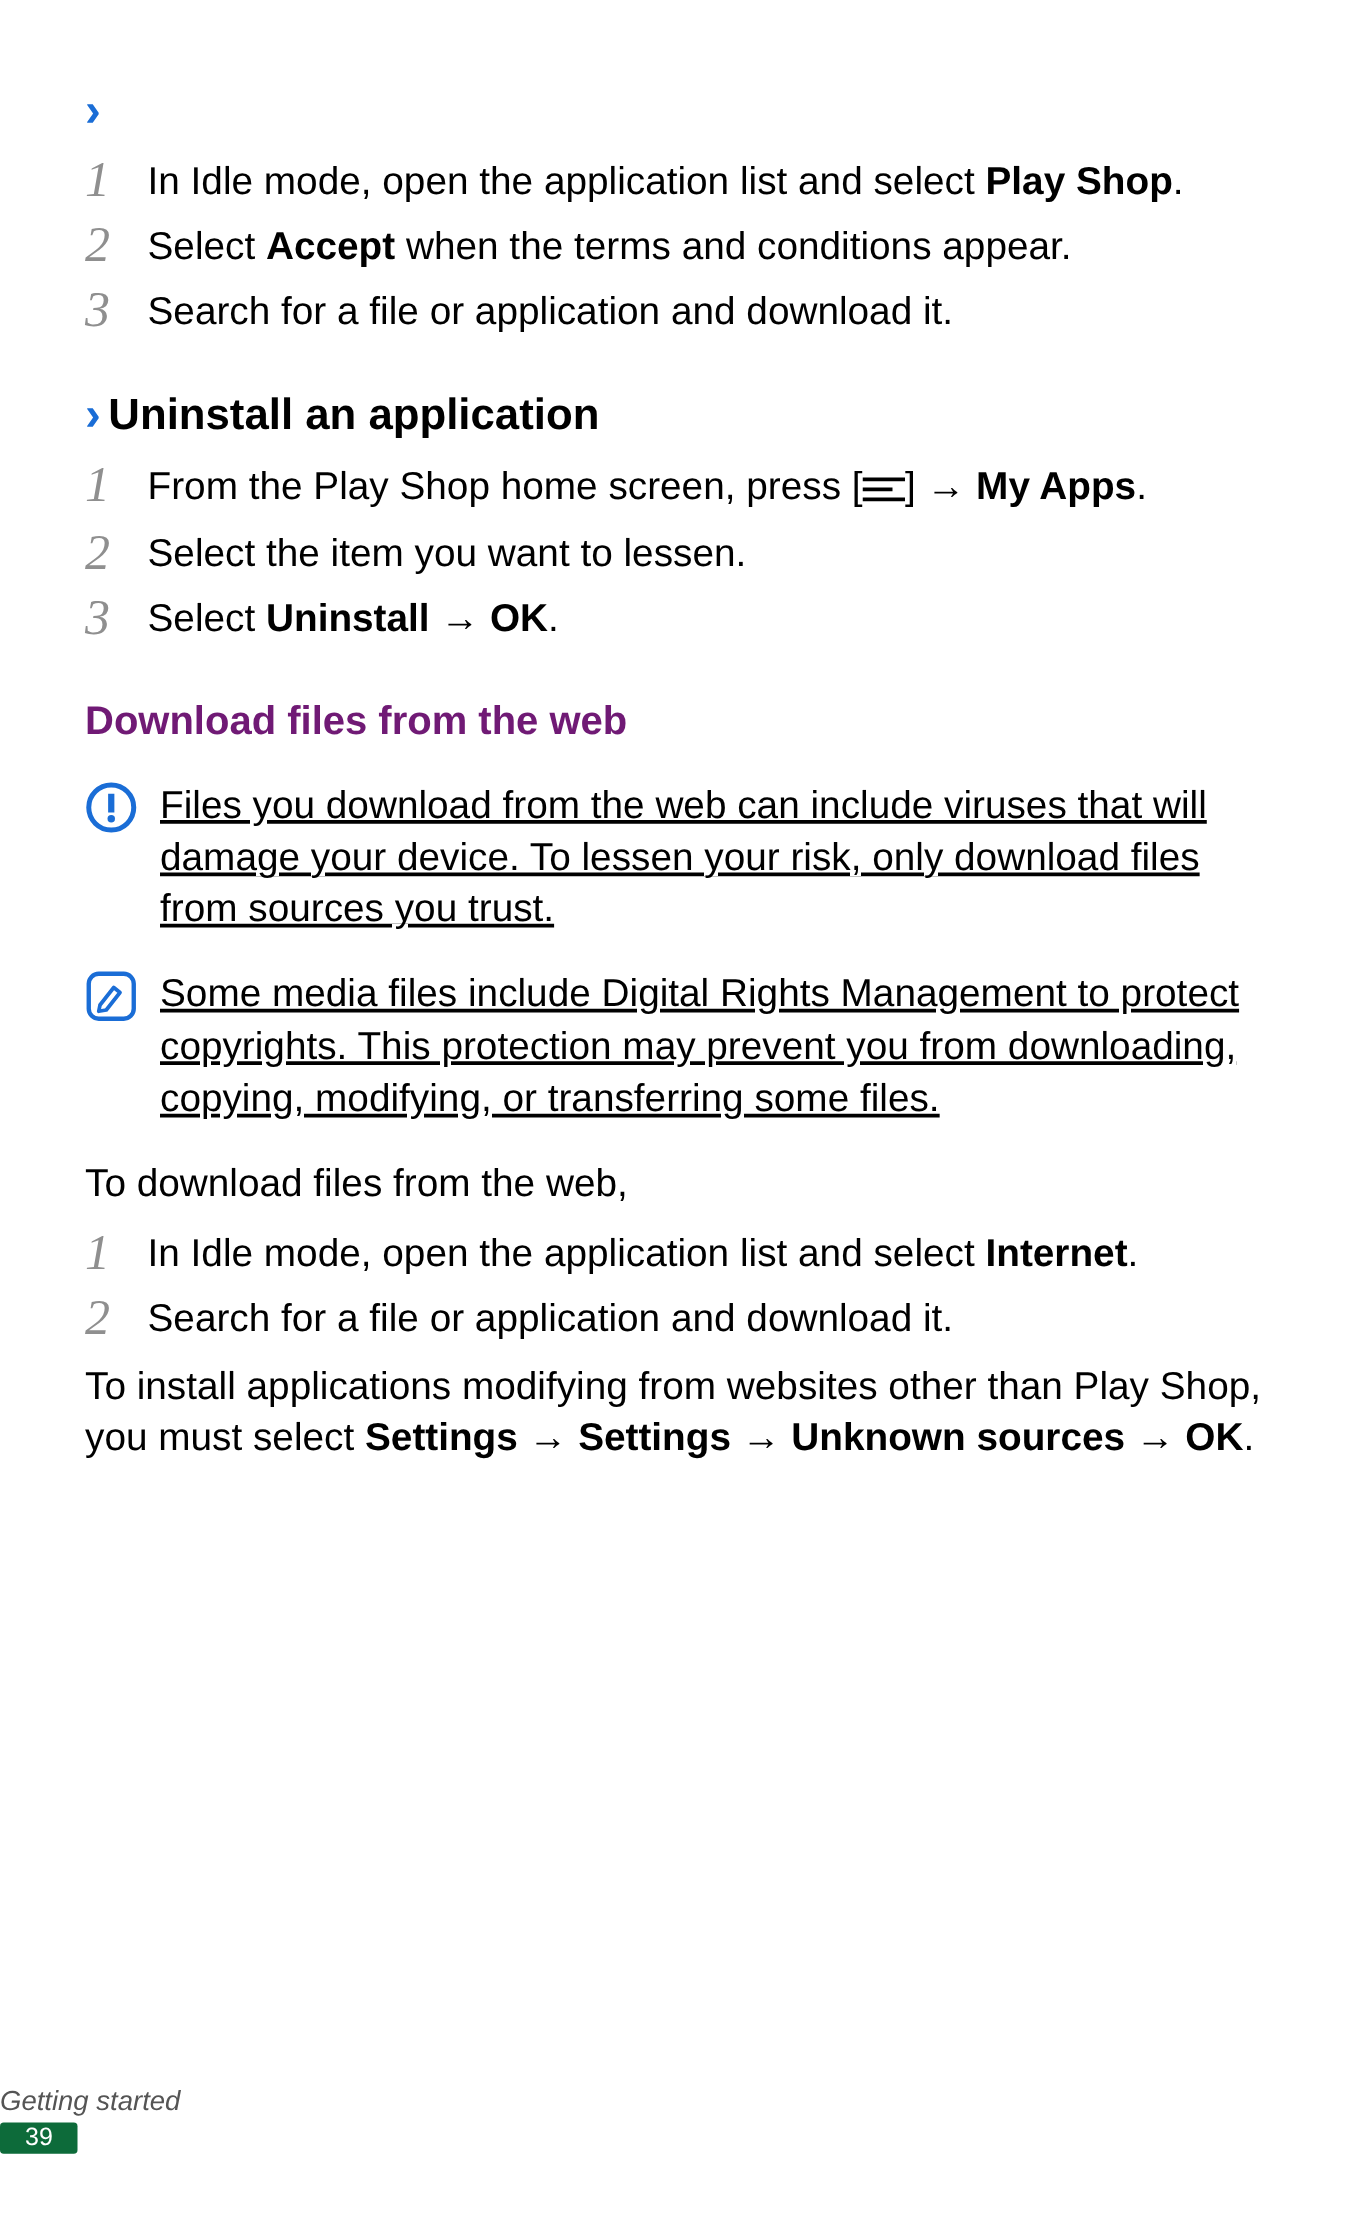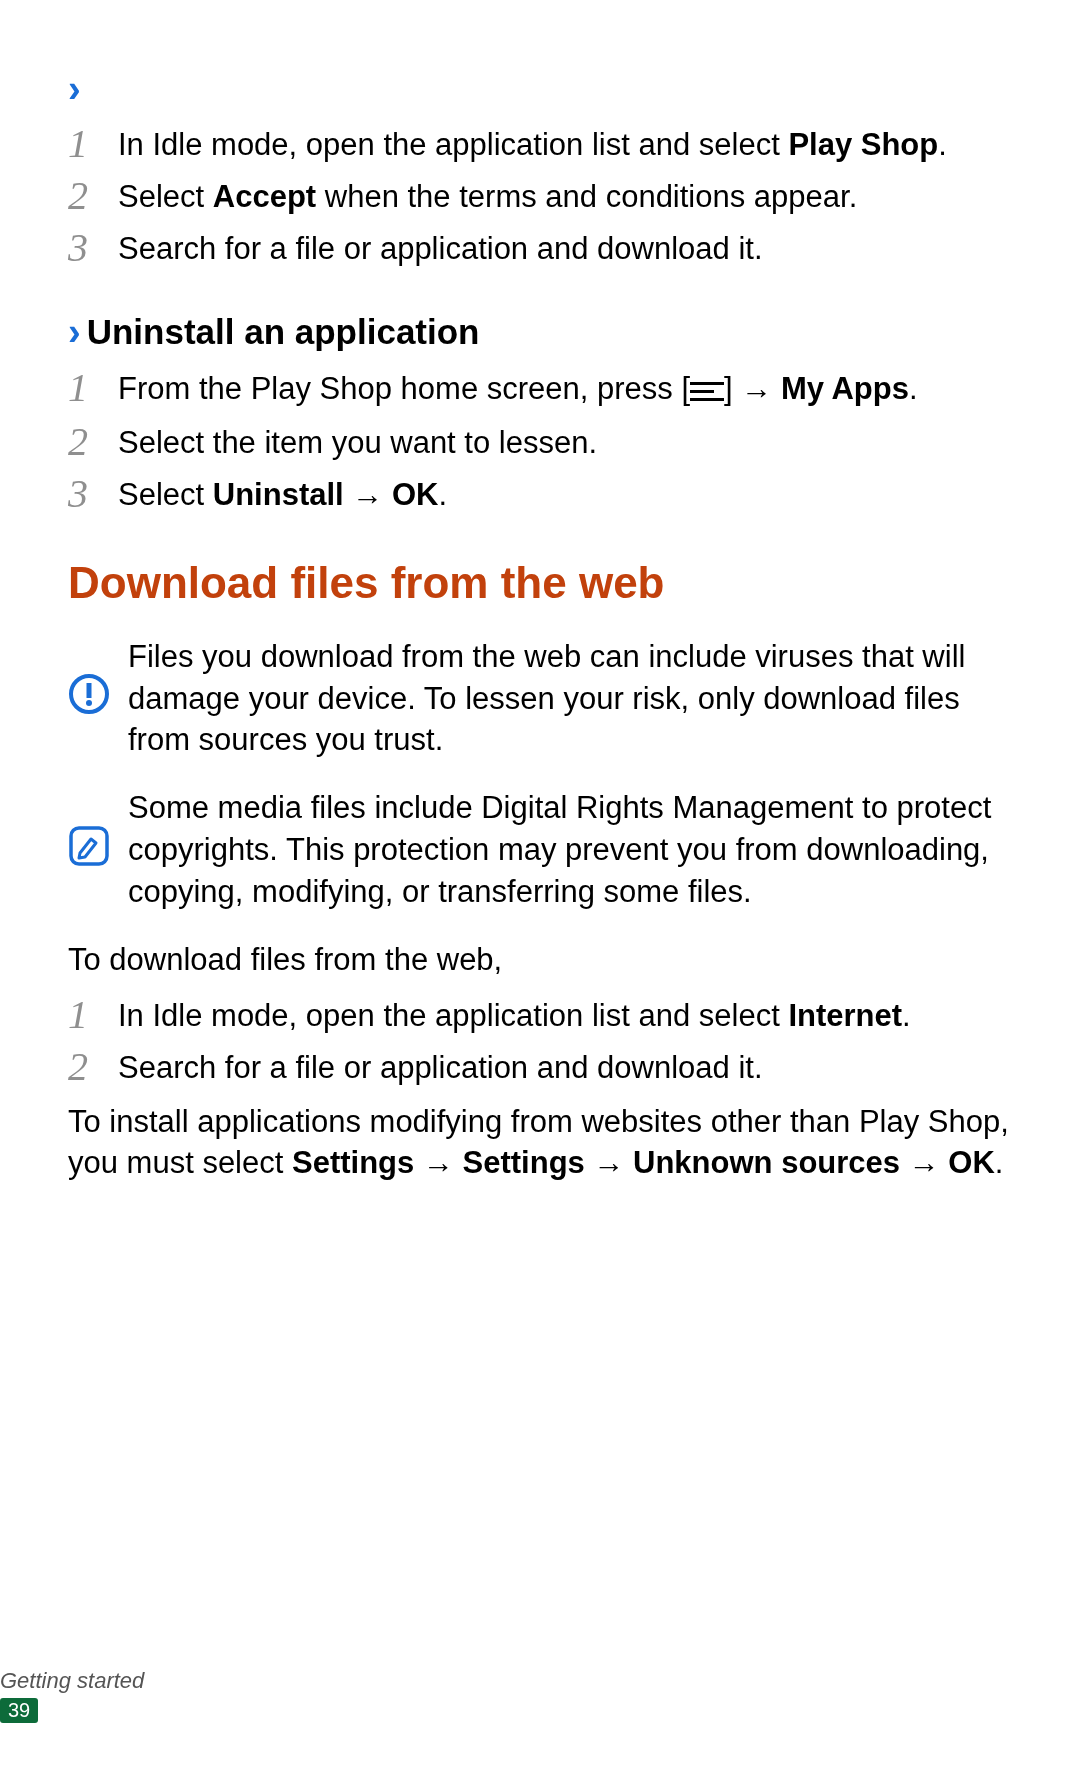--- a/index.html
+++ b/index.html
@@ -52,33 +52,34 @@
     font-weight: 400;
   }
   .step-text {
     flex: 1;
     padding-top: 2px;
   }
   .step-text b, .bold {
     font-weight: 700;
   }
   .main-heading {
-    color: #c2410c;
-    font-size: 44px;
+    color: #701a75;
+    font-size: 32px;
     font-weight: 700;
     margin-bottom: 28px;
     margin-top: 30px;
   }
   .note-block {
     display: flex;
-    align-items: center;
+    align-items: flex-start;
     gap: 18px;
     font-size: 31px;
     line-height: 1.35;
     margin-bottom: 26px;
+    text-decoration: underline;
   }
   .note-icon {
     flex-shrink: 0;
     margin-top: 2px;
   }
   .note-icon svg {
     width: 42px;
     height: 42px;
   }
   .note-text {
@@ -108,21 +109,21 @@
   }
   .footer-label {
     font-style: italic;
     color: #555;
   }
   .page-num-badge {
     display: inline-block;
     background: #0d6b3a;
     color: #fff;
     font-size: 20px;
-    padding: 1px 8px;
+    padding: 1px 20px;
     border-radius: 3px;
     margin-top: 4px;
     font-style: normal;
   }
 </style>
 </head>
 <body>
 
 <div class="sub-heading">
   <span class="chevron">›</span>

